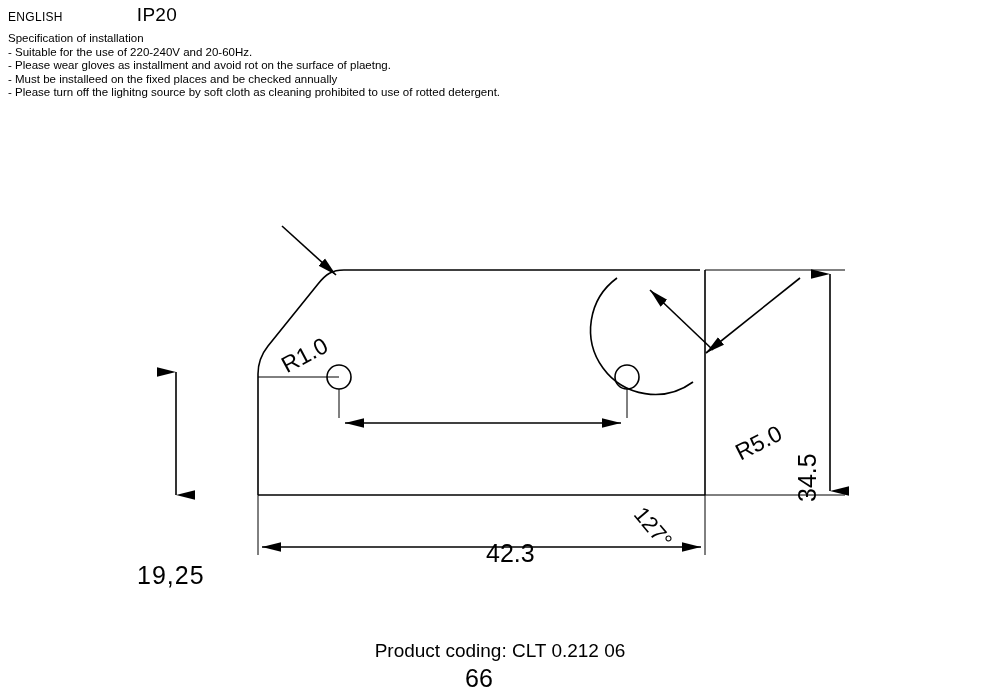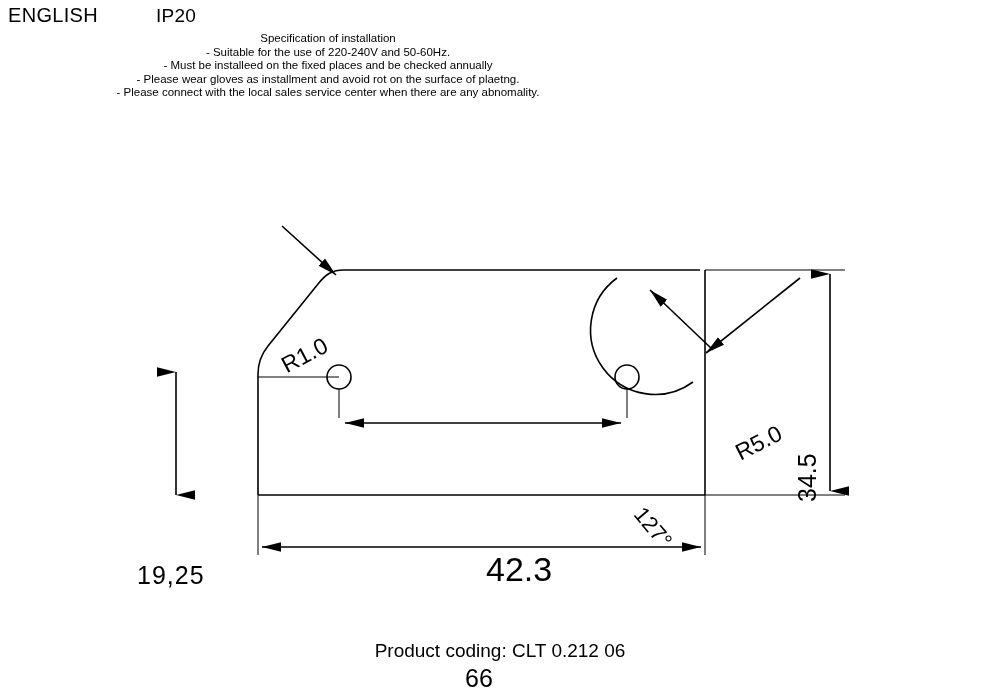--- a/index.html
+++ b/index.html
@@ -27,52 +27,52 @@
     top: 4px;
     width: 600px;
   }
   .header-row {
     display: flex;
     align-items: baseline;
     gap: 58px;
     font-size: 19px;
     letter-spacing: 0.3px;
   }
-  .header-lang { font-size: 20px; }
-  .header-ip { font-size: 19px; }
+  .header-lang { font-size: 12px; }
+  .header-ip { font-size: 19px; margin-left: 16px; }
 
   .spec-block {
     position: absolute;
     left: 8px;
     top: 32px;
     width: 640px;
     font-size: 11.5px;
     line-height: 13.6px;
   }
-  .spec-block div { white-space: nowrap; text-align: center; }
+  .spec-block div { white-space: nowrap; }
 
   
   .drawing {
     position: absolute;
     left: 0;
     top: 150px;
     width: 1000px;
     height: 440px;
   }
   .drawing svg { display: block; }
 
   
   .dim {
     position: absolute;
     font-family: "Liberation Sans", sans-serif;
     color: #000;
     white-space: nowrap;
   }
   .dim-1925 { left: 137px; top: 411px; font-size: 25px; letter-spacing: 1px; }
-  .dim-423  { left: 486px; top: 400px; font-size: 34px; }
+  .dim-423  { left: 486px; top: 389px; font-size: 25px; }
   .dim-66   { left: 465px; top: 514px; font-size: 25px; }
   .dim-345  { left: 793px; top: 352px; font-size: 25px;
               transform: rotate(-90deg); transform-origin: left top; }
   .dim-r10  { left: 277px; top: 205px; font-size: 23px;
               transform: rotate(-28deg); transform-origin: left top; }
   .dim-r50  { left: 731px; top: 292px; font-size: 23px;
               transform: rotate(-27deg); transform-origin: left top; }
   .dim-127  { left: 648px; top: 352px; font-size: 22px;
               transform: rotate(50deg); transform-origin: left top; }
 
@@ -93,24 +93,24 @@
 
   <div class="header">
     <div class="header-row">
       <span class="header-lang">ENGLISH</span>
       <span class="header-ip">IP20</span>
     </div>
   </div>
 
   <div class="spec-block">
     <div>Specification of installation</div>
-    <div>- Suitable for the use of 220-240V and 50-60Hz.</div>
+    <div>- Suitable for the use of 220-240V and 20-60Hz.</div>
+    <div>- Please wear gloves as installment and avoid rot on the surface of plaetng.</div>
     <div>- Must be installeed on the fixed places and be checked annually</div>
-    <div>- Please wear gloves as installment and avoid rot on the surface of plaetng.</div>
-    <div>- Please connect with the local sales service center when there are any abnomality.</div>
+    <div>- Please turn off the lighitng source by soft cloth as cleaning prohibited to use of rotted detergent.</div>
   </div>
 
   <div class="drawing">
     <svg width="1000" height="440" viewBox="0 0 1000 440">
       <defs>
         <marker id="arrL" markerWidth="12" markerHeight="8" refX="0" refY="4" orient="auto">
           <path d="M0,4 L12,1 L12,7 Z" fill="#000"></path>
         </marker>
         <marker id="arrR" markerWidth="12" markerHeight="8" refX="12" refY="4" orient="auto">
           <path d="M12,4 L0,1 L0,7 Z" fill="#000"></path>

